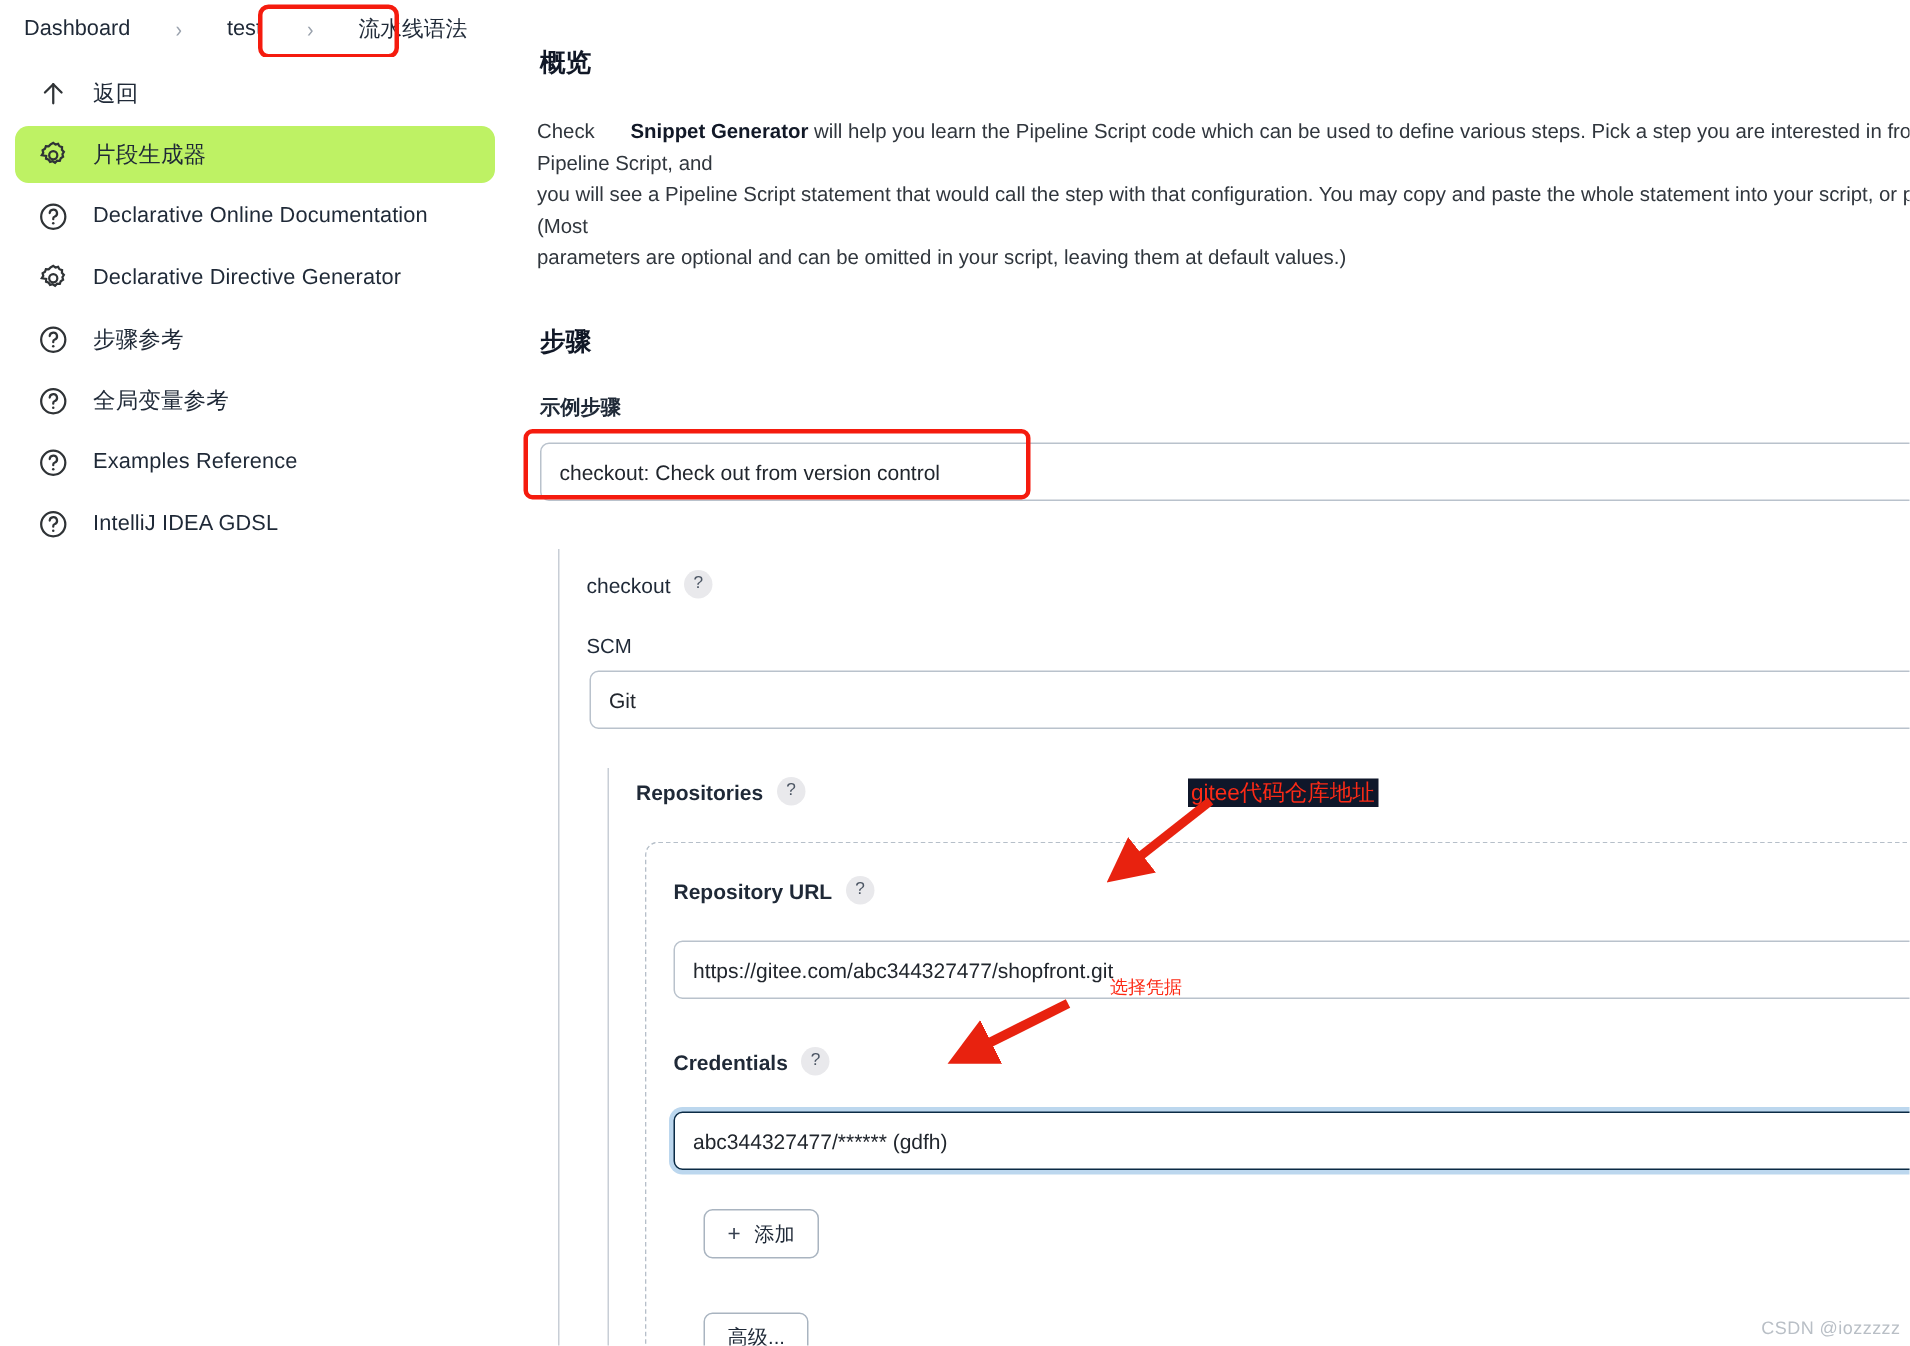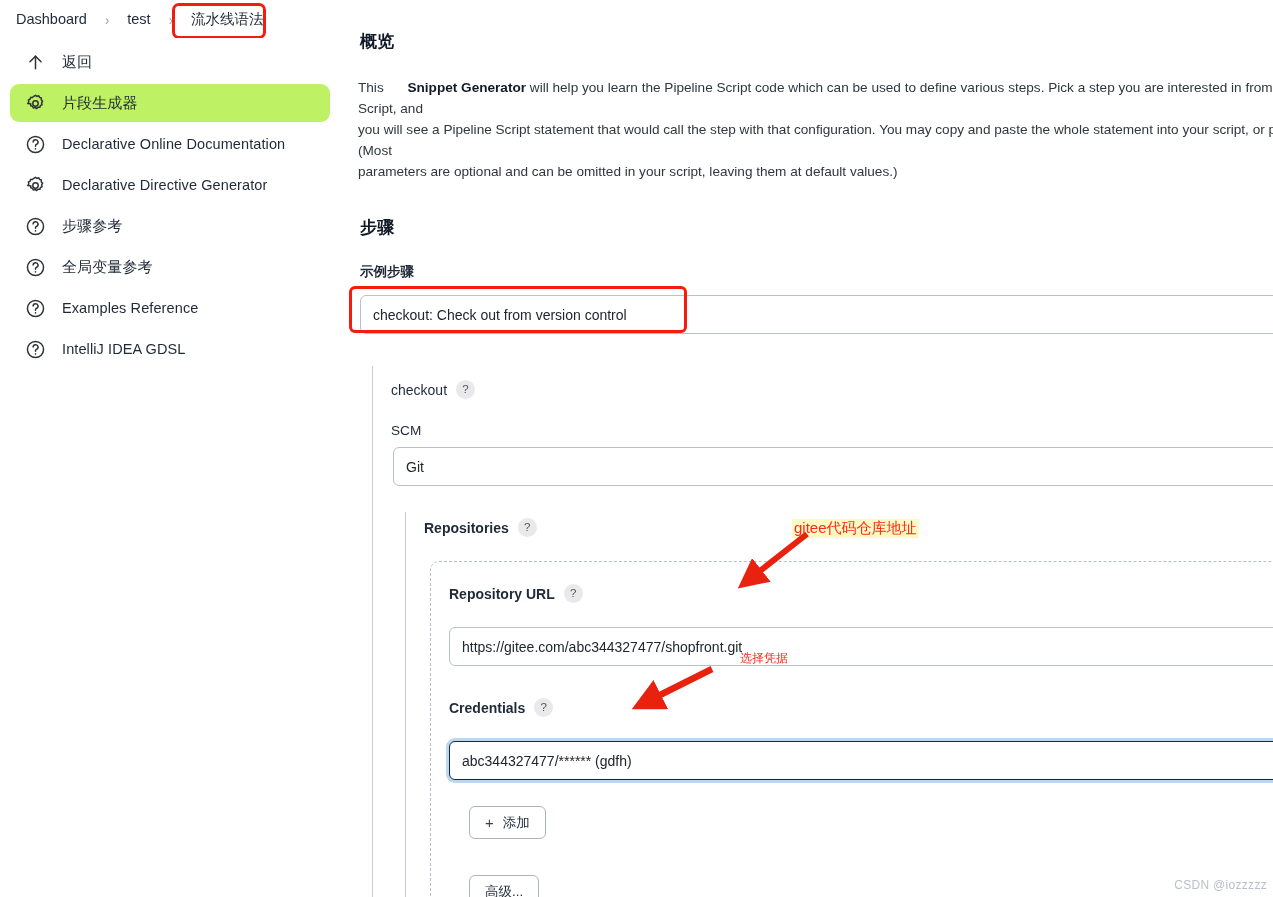--- a/index.html
+++ b/index.html
@@ -13,21 +13,21 @@
     overflow: hidden;
     font-family: "Liberation Sans", sans-serif;
     color: #1f2937;
     -webkit-font-smoothing: antialiased;
   }
   .page { position: relative; width: 1273px; height: 897px; overflow: hidden; }
 
   
   .breadcrumb-bar {
     position: absolute; top: 0; left: 0; width: 1273px; height: 38px;
-    display: flex; align-items: center; gap: 4px;
+    display: flex; align-items: center; gap: 16px;
     padding-left: 8px; box-sizing: border-box;
     background: #ffffff;
   }
   .crumb {
     font-size: 14.5px; color: #1f2937; padding: 4px 8px; border-radius: 6px;
     white-space: nowrap;
   }
   .crumb-sep {
     color: #9aa2ad; font-size: 13px; padding: 0 6px; user-select: none;
     transform: scaleY(1.15);
@@ -137,21 +137,21 @@
   .btn-plus { font-size: 15px; color: #374151; line-height: 1; }
   .btn-row-add { margin-top: 26px; margin-left: 20px; }
   .btn-row-adv { margin-top: 36px; margin-left: 20px; }
 
   
   .anno {
     position: absolute; color: #fc2a16; font-size: 15px;
     font-family: "Liberation Sans", sans-serif; white-space: nowrap;
     pointer-events: none;
   }
-  .anno-gitee { left: 792px; top: 519px; background: #fef9c3; padding: 0 2px; }
+  .anno-gitee { left: 792px; top: 519px; background: #0f172a; padding: 0 2px; }
   .anno-cred  { left: 728px; top: 650px; font-size: 12px; margin-left: 12px; }
   .arrow-svg { position: absolute; pointer-events: none; }
 
   .watermark {
     position: absolute; right: 6px; bottom: 5px; font-size: 12px;
     color: #b9bfc6; letter-spacing: .3px; pointer-events: none;
   }
 </style>
 </head>
 <body>
@@ -253,21 +253,21 @@
         </svg>
       </span>
       <span class="side-label">IntelliJ IDEA GDSL</span>
     </div>
   </div>
 
   <div class="main">
 
     <h2 class="h-sec">概览</h2>
 
-    <p class="para"><span>This </span><b>Snippet Generator</b><span> will help you learn the Pipeline Script code which can be used to define various steps. Pick a step you are interested in from the list, configure it, click Generate Pipeline Script, and
+    <p class="para"><span>Check </span><b>Snippet Generator</b><span> will help you learn the Pipeline Script code which can be used to define various steps. Pick a step you are interested in from the list, configure it, click Generate Pipeline Script, and
 you will see a Pipeline Script statement that would call the step with that configuration. You may copy and paste the whole statement into your script, or pick up just the options you care about. (Most
 parameters are optional and can be omitted in your script, leaving them at default values.)</span></p>
 
     <h2 class="h-sec h-steps">步骤</h2>
 
     <div class="sub-label">示例步骤</div>
 
     <div class="example-row">
       <div class="jk-input example-select">checkout: Check out from version control</div>
       <div class="example-hl"></div>

